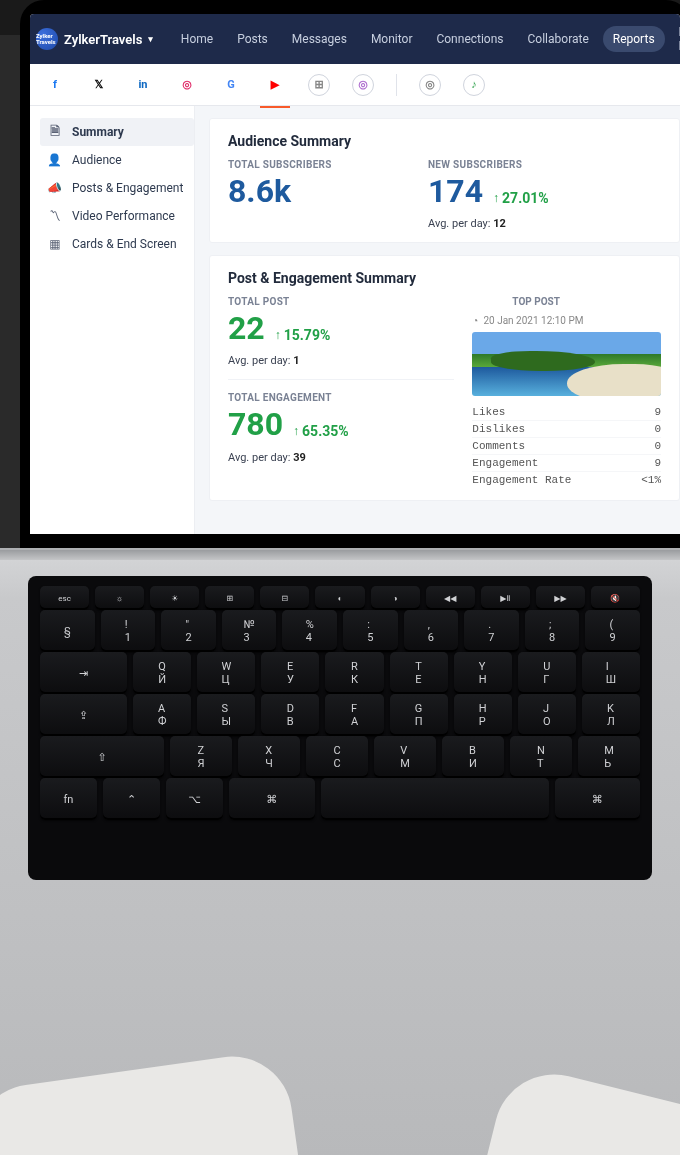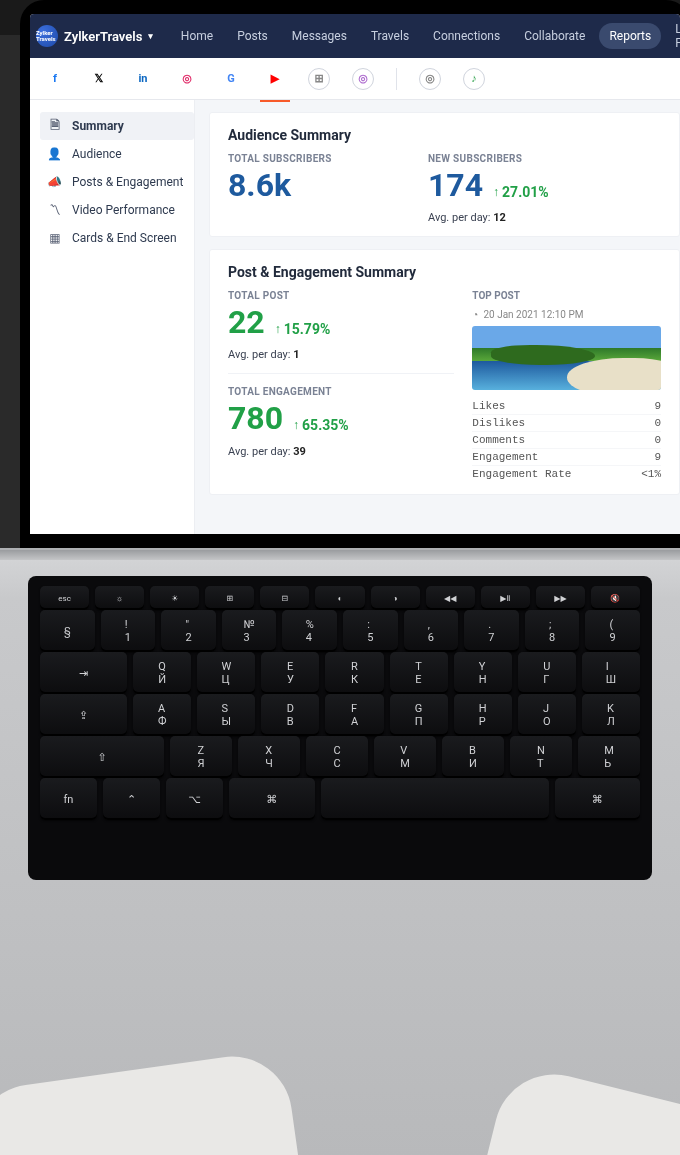--- a/index.html
+++ b/index.html
@@ -29,21 +29,21 @@
     background: #f4f6f9;
     width: 100%;
     height: 520px;
     overflow: hidden;
     border-radius: 4px 4px 0 0;
   }
 
   
   .topnav {
     background: #1e2a4a;
-    height: 44px;
+    height: 50px;
     display: flex;
     align-items: center;
     padding: 0 10px 0 6px;
     color: #d5dbea;
     font-size: 12px;
   }
   .brand {
     display: flex;
     align-items: center;
     gap: 6px;
@@ -155,21 +155,21 @@
   .stat-delta { font-size:14px; font-weight:700; color:#21a047; display:inline-flex; align-items:center; gap:3px;}
   .stat-delta .arrow{ font-size:12px; }
   .stat-sub { font-size:11px; color:#3b4252; margin-top:8px; }
   .stat-sub b{ color:#222; }
 
   .two-col { display:flex; gap:18px; }
   .col-left { flex:1.2; }
   .col-right { flex:1; }
 
   .hr { height:1px; background:#f0f2f6; margin:12px 0; }
-  .top-post-title{ font-size:10px; font-weight:700; color:#7a8294; margin-bottom:8px;}
+  .top-post-title{ font-size:10px; font-weight:700; color:#7a8294; margin-bottom:8px;margin-left:40px;}
   .post-date{ font-size:10px; color:#888; display:flex; align-items:center; gap:5px; margin-bottom:6px;}
   .thumb {
     width:100%; height:64px; border-radius:3px;
     background: linear-gradient(to bottom, #6aa8e8 0%, #6aa8e8 35%, #2f7a2a 35%, #5aa83a 55%, #1e5a9e 55%, #58b0dd 100%);
     margin-bottom:8px;
     position:relative; overflow:hidden;
   }
   .thumb::before{
     content:""; position:absolute; left:10%; top:30%; width:55%; height:30%;
     background:#2e6a1e; border-radius:40% 60% 50% 50%;
@@ -233,21 +233,21 @@
         <div class="brand">
           <span class="brand-logo">Zylker
 Travels</span>
           <span>ZylkerTravels</span>
           <span style="font-size:9px;">▾</span>
         </div>
         <div class="nav-items" id="nav-items">
             <div class="nav-item">Home</div>
             <div class="nav-item">Posts</div>
             <div class="nav-item">Messages</div>
-            <div class="nav-item">Travels</div>
+            <div class="nav-item">Monitor</div>
             <div class="nav-item">Connections</div>
             <div class="nav-item">Collaborate</div>
             <div class="nav-item active">Reports</div>
             <div class="nav-item">Lead Forms</div>
           </div>
       </div>
 
       <div class="iconbar" id="iconbar">
           <div class="soc-icon" style="color: rgb(24, 119, 242);">f</div>
           <div class="soc-icon" style="color: rgb(0, 0, 0);">𝕏</div>

